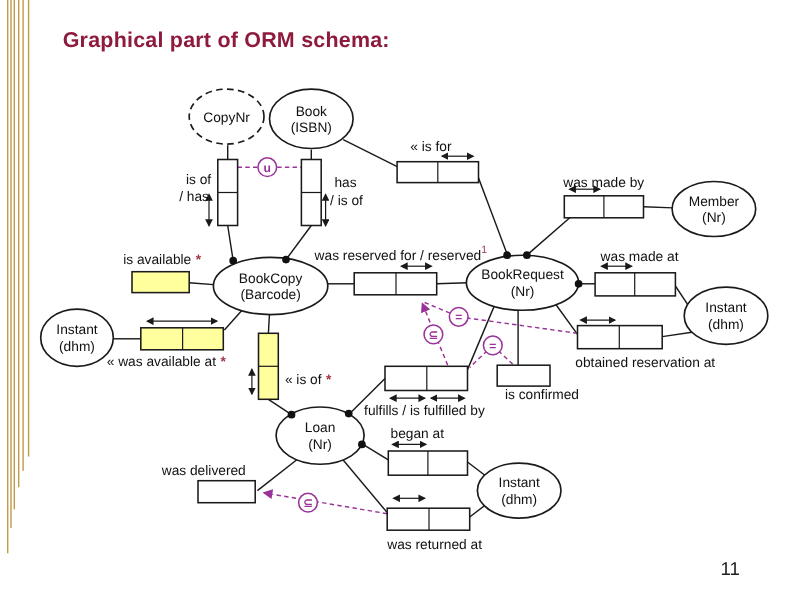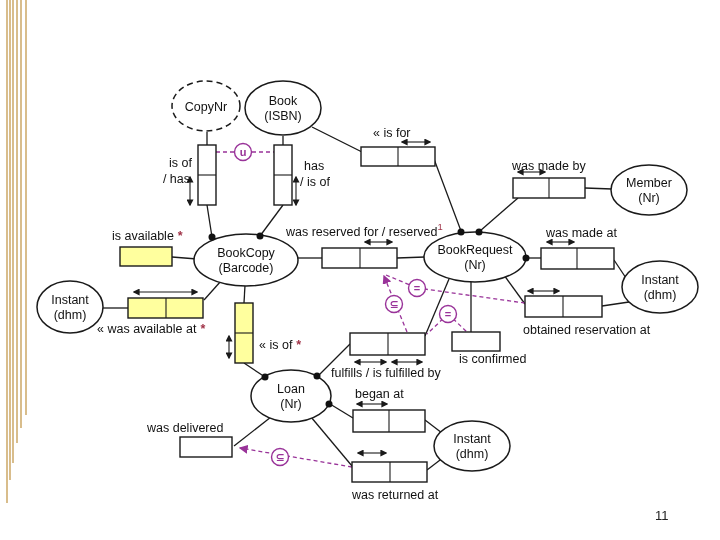--- a/index.html
+++ b/index.html
@@ -1,20 +1,20 @@
 <!DOCTYPE html>
 <html><head>
 <meta charset="utf-8">
 <style>
   html,body{margin:0;padding:0;background:#fff;}
   .slide{position:relative;width:720px;height:540px;background:#ffffff;overflow:hidden;
          font-family:"Liberation Sans","DejaVu Sans",sans-serif;}
   .slide-title{position:absolute;left:57px;top:26px;font-size:19.5px;font-weight:600;
                color:#8E1A3D;letter-spacing:.2px;}
-  .page-number{position:absolute;left:655px;top:508px;font-size:13px;color:#222;}
+  .page-number{position:absolute;left:655px;top:508px;font-size:17px;color:#222;}
   svg{position:absolute;left:0;top:0;}
   .conn{stroke:#1a1a1a;stroke-width:1.3;fill:none;}
   .dash{stroke:#993399;stroke-width:1.3;stroke-dasharray:4 3;fill:none;}
   .role{fill:#ffffff;stroke:#1a1a1a;stroke-width:1.4;}
   .yrole{fill:#FFFF9E;stroke:#1a1a1a;stroke-width:1.4;}
   .div{stroke:#1a1a1a;stroke-width:1.1;}
   .ent-shape{fill:#ffffff;stroke:#1a1a1a;stroke-width:1.5;}
   .dashed-ellipse{stroke-dasharray:6 4;}
   .ccirc{fill:#ffffff;stroke:#993399;stroke-width:1.4;}
   .dot{fill:#111;}
@@ -262,14 +262,15 @@
       <text class="lbl" x="459" y="363">is confirmed</text>
       <text class="lbl" x="331" y="377">fulfills / is fulfilled by</text>
       <text class="lbl" x="97" y="333"><tspan>« was available at</tspan><tspan class="star" dx="4">*</tspan></text>
       <text class="lbl" x="259" y="349"><tspan>« is of</tspan><tspan class="star" dx="4">*</tspan></text>
       <text class="lbl" x="355" y="398">began at</text>
       <text class="lbl" x="352" y="499">was returned at</text>
       <text class="lbl" x="147" y="432">was delivered</text>
     </g>
   </svg>
 
+  <div class="slide-title">Graphical part of ORM schema:</div>
   <div class="page-number">11</div>
 </div>
 
 </body></html>

